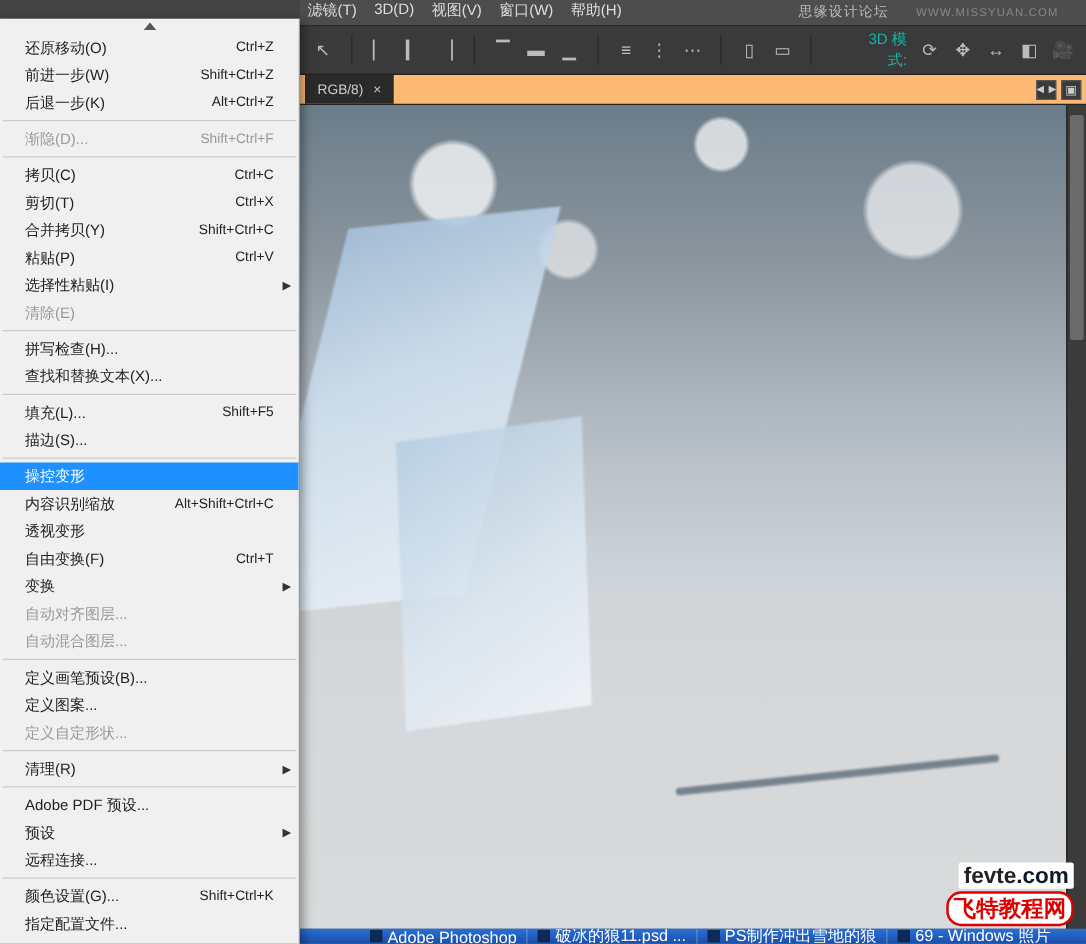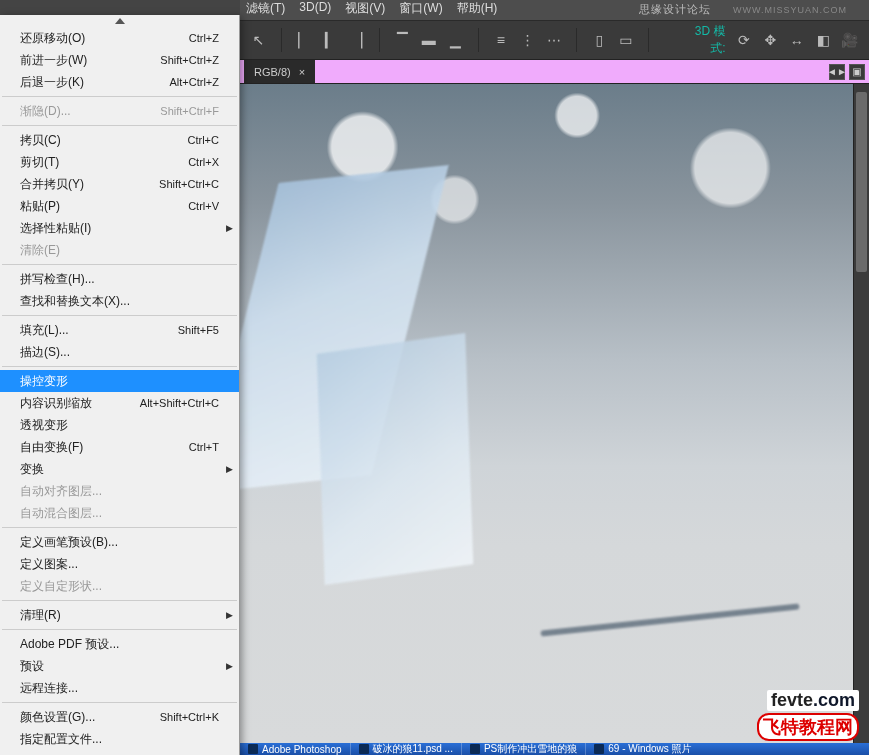--- a/index.html
+++ b/index.html
@@ -11,21 +11,21 @@
   .brand { position: absolute; right: 8px; top: 2px; font-size: 11px; color: #bbb; letter-spacing: 1px; }
   .brand-url { font-size: 9px; color: #888; margin-left: 4px; }
 
   
   .toolbar { position: absolute; top: 20px; left: 240px; right: 0; height: 40px; background: #3a3a3a; border-top: 1px solid #2a2a2a; border-bottom: 1px solid #222; display: flex; align-items: center; padding: 0 10px; gap: 10px; }
   .tool-icon { width: 18px; height: 18px; display: inline-flex; align-items: center; justify-content: center; color: #bbb; font-size: 14px; }
   .tool-sep { width: 1px; height: 24px; background: #2a2a2a; margin: 0 4px; }
   .mode-label { color: #14b8a6; font-size: 12px; margin-left: 20px; text-align: right; }
 
   
-  .tabbar { position: absolute; top: 60px; left: 240px; right: 0; height: 24px; background: #f0abfc; border-bottom: 1px solid #222; display: flex; align-items: center; padding-left: 4px; }
+  .tabbar { position: absolute; top: 60px; left: 240px; right: 0; height: 24px; background: #fdba74; border-bottom: 1px solid #222; display: flex; align-items: center; padding-left: 4px; }
   .doc-tab { background: #2a2a2a; color: #ccc; font-size: 11px; padding: 4px 10px; height: 100%; display: flex; align-items: center; }
   .tab-close { margin-left: 8px; color: #ccc; }
   .tabbar-right { margin-left: auto; display: flex; align-items: center; padding-right: 4px; gap: 4px; }
   .tabbar-right span { width: 16px; height: 16px; background: #3a3a3a; border: 1px solid #555; display: inline-flex; align-items: center; justify-content: center; font-size: 10px; color: #ccc; }
 
   
   .edit-menu { position: absolute; top: 15px; left: 0; width: 240px; height: 755px; background: #f0f0f0; border-right: 1px solid #999; font-size: 12px; color: #222; overflow: hidden; box-shadow: 2px 2px 8px rgba(0,0,0,0.4); z-index: 50; }
   .edit-menu .scroll-tri-top { height: 12px; display: flex; align-items: center; justify-content: center; background: #f0f0f0; }
   .edit-menu .scroll-tri-bot { height: 12px; display: flex; align-items: center; justify-content: center; background: #f0f0f0; position: absolute; bottom: 0; left: 0; right: 0; }
   .tri-up { width: 0; height: 0; border-left: 5px solid transparent; border-right: 5px solid transparent; border-bottom: 6px solid #555; }
@@ -46,21 +46,21 @@
   .ice1 { position: absolute; left: 0; top: 90px; width: 170px; height: 310px; background: linear-gradient(160deg,#a7c2dc 0%,#cfe0ef 40%,#e9f1f8 100%); transform: skew(-14deg,-6deg); filter: blur(1px); opacity: 0.9; }
   .ice2 { position: absolute; left: 80px; top: 260px; width: 150px; height: 230px; background: linear-gradient(150deg,#b6cde1 0%,#dfeaf3 60%,#f1f6fa 100%); transform: rotate(-8deg) skew(-6deg); filter: blur(1px); opacity: 0.85; }
   .splash { position: absolute; top: 0; left: 0; right: 0; height: 210px; background: radial-gradient(circle at 20% 30%,rgba(255,255,255,0.75) 0 6%,transparent 7%),radial-gradient(circle at 55% 15%,rgba(255,255,255,0.7) 0 5%,transparent 6%),radial-gradient(circle at 80% 40%,rgba(255,255,255,0.65) 0 7%,transparent 8%),radial-gradient(circle at 35% 55%,rgba(255,255,255,0.6) 0 5%,transparent 6%); mix-blend-mode: screen; }
   .crack { position: absolute; left: 300px; bottom: 120px; width: 260px; height: 6px; background: #4d5e6e; transform: rotate(-6deg); border-radius: 3px; filter: blur(0.8px); opacity: 0.7; }
 
   
   .vscroll { position: absolute; top: 84px; right: 0; width: 16px; bottom: 12px; background: #3b3b3b; border-left: 1px solid #222; }
   .vscroll .thumb { position: absolute; left: 2px; right: 2px; top: 8px; height: 180px; background: #6b6b6b; border-radius: 2px; }
 
   
-  .taskbar { position: absolute; left: 240px; right: 0; bottom: 0; height: 12px; background: linear-gradient(#2a6fd6,#1a4fa8); display: flex; align-items: center; font-size: 10px; color: #fff; overflow: hidden; }
+  .taskbar { position: absolute; left: 240px; right: 0; bottom: 0; height: 12px; background: linear-gradient(#2a6fd6,#1a4fa8); display: flex; align-items: center; font-size: 13px; color: #fff; overflow: hidden; padding-left: 48px; }
   .taskbar .tbtn { padding: 0 8px; white-space: nowrap; border-left: 1px solid rgba(255,255,255,0.25); display: flex; align-items: center; height: 100%; gap: 4px; }
   .taskbar .tbtn:first-child { border-left: none; }
   .tbtn .ticon { width: 10px; height: 10px; background: #0b2a55; display: inline-block; border-radius: 1px; }
 
   
   .watermark { position: absolute; right: 10px; bottom: 14px; text-align: right; z-index: 60; pointer-events: none; }
   .wm1 { background: #fff; color: #222; font-weight: 700; font-size: 18px; padding: 0 4px; border-radius: 2px; display: inline-block; }
   .wm1 b { color: #0f172a; }
   .wm2 { background: #fff; color: #d00; font-weight: 700; font-size: 18px; padding: 0 4px; border-radius: 12px; display: inline-block; border: 2px solid #d00; margin-top: 2px; }
 </style>

